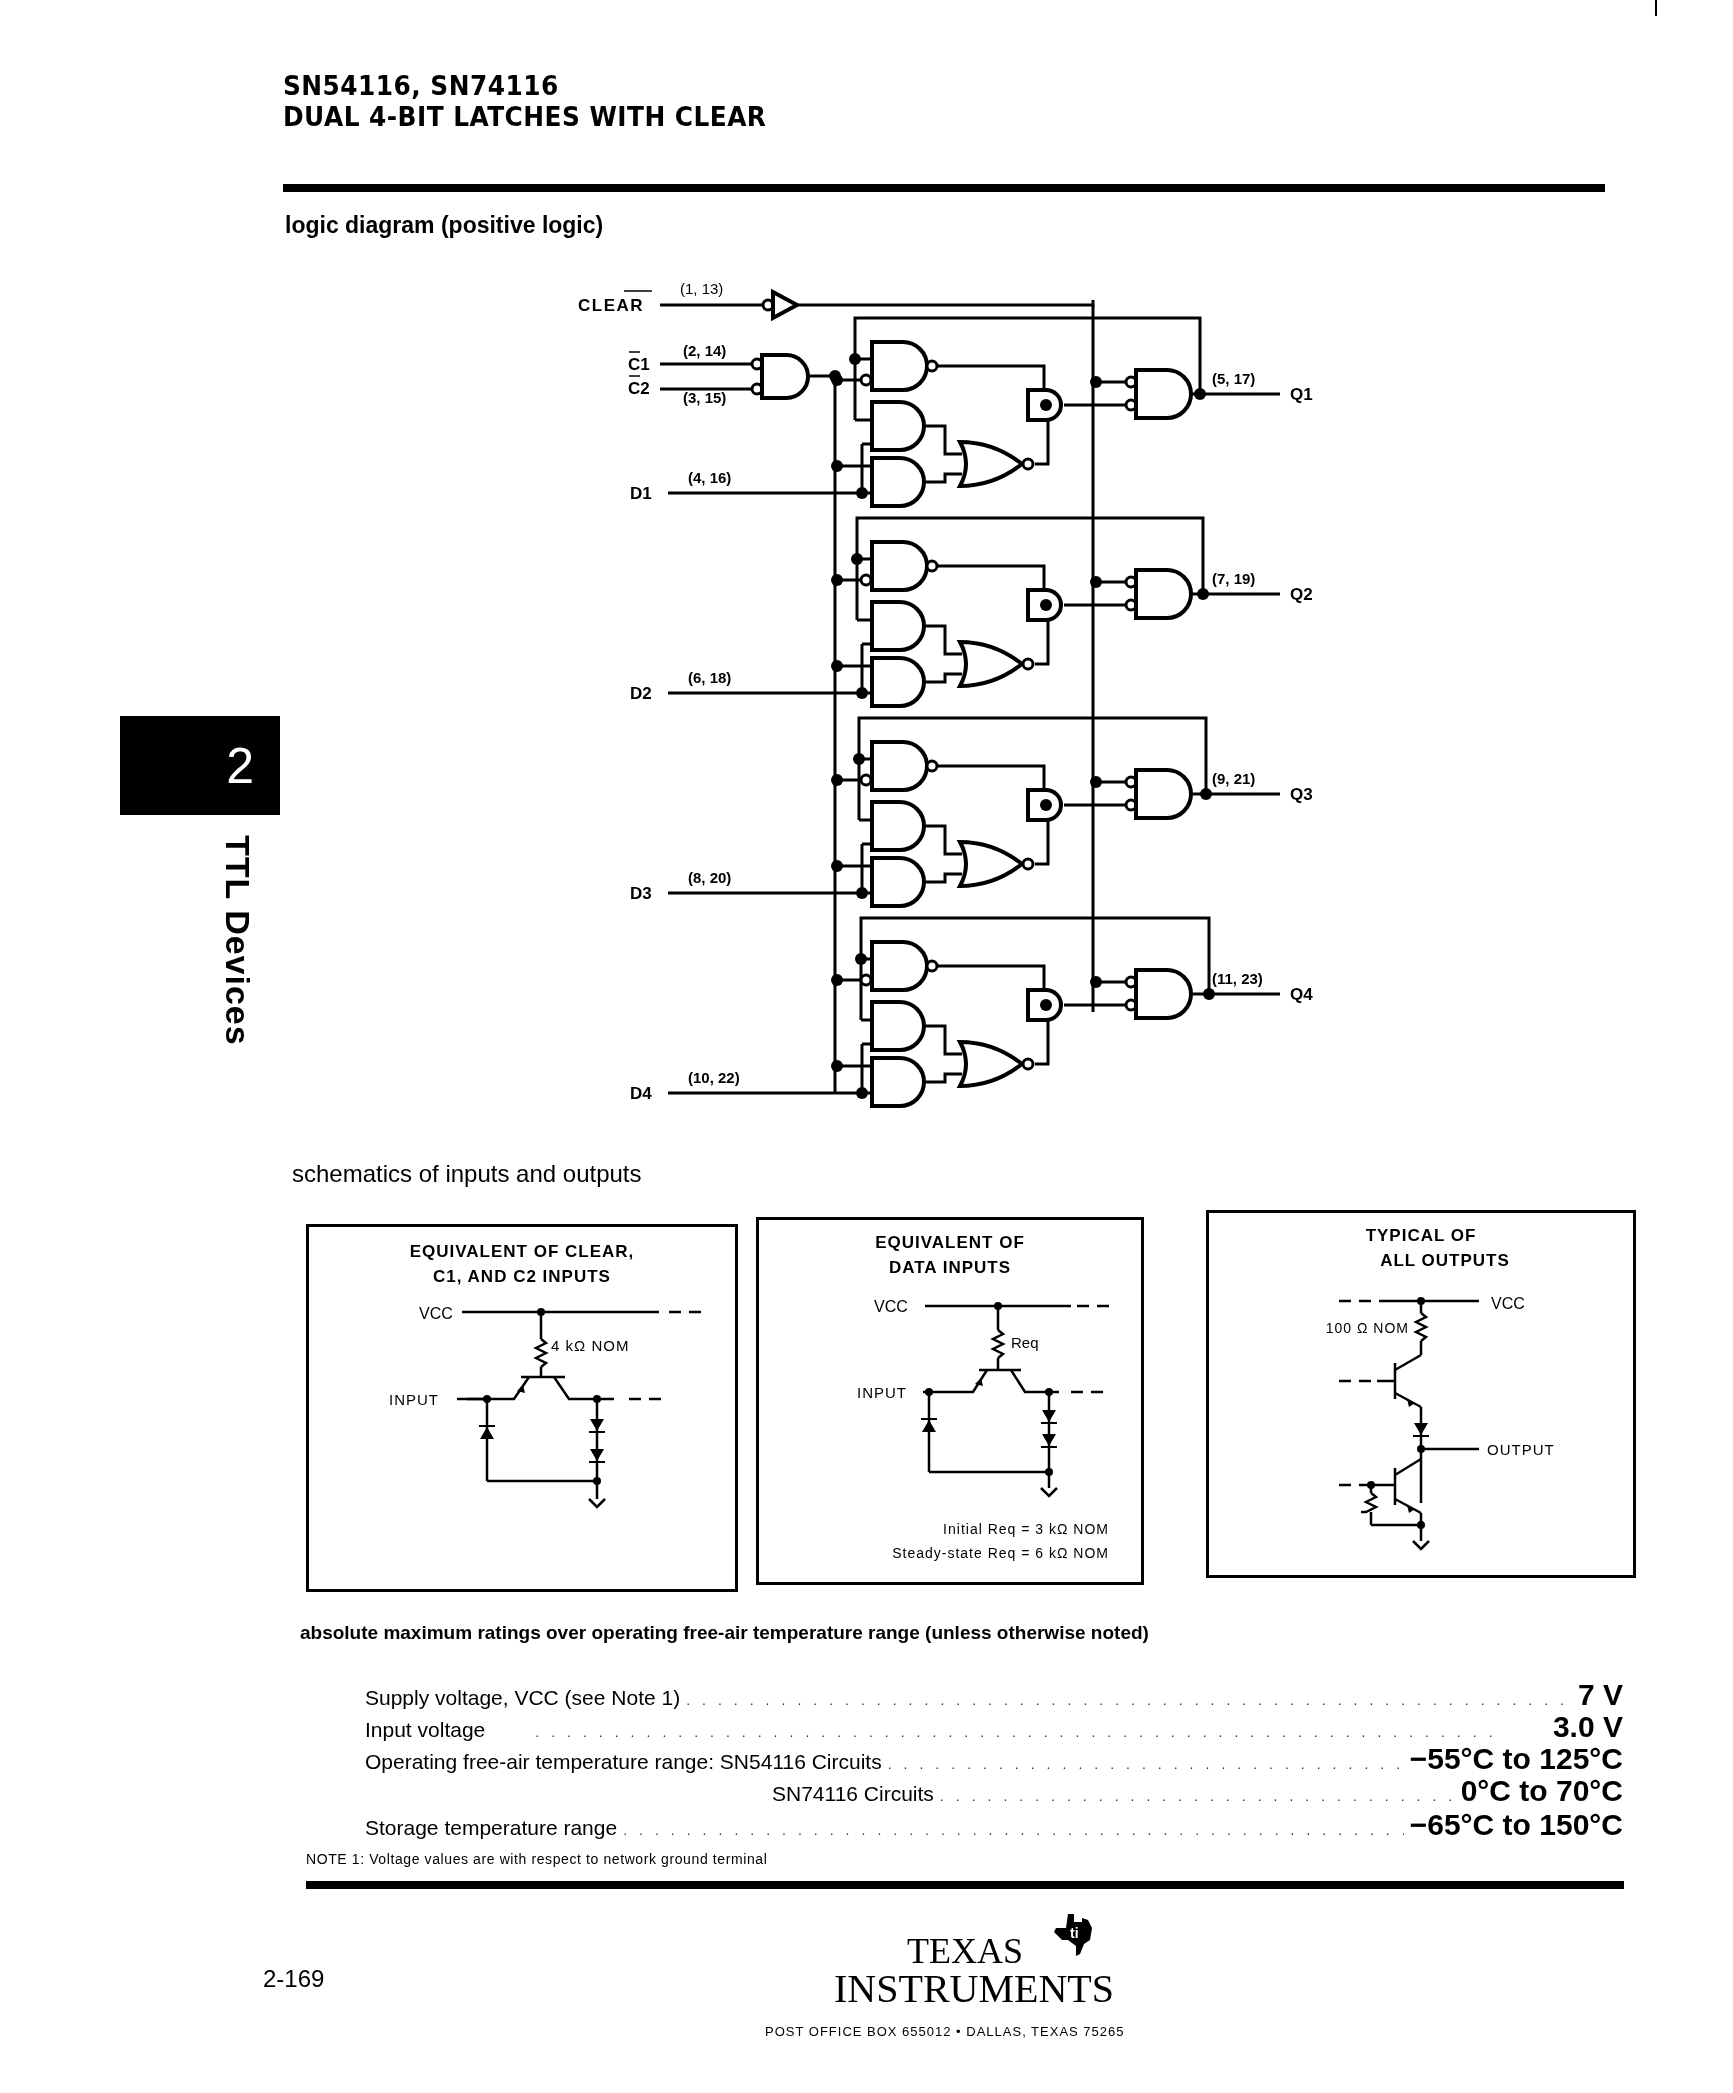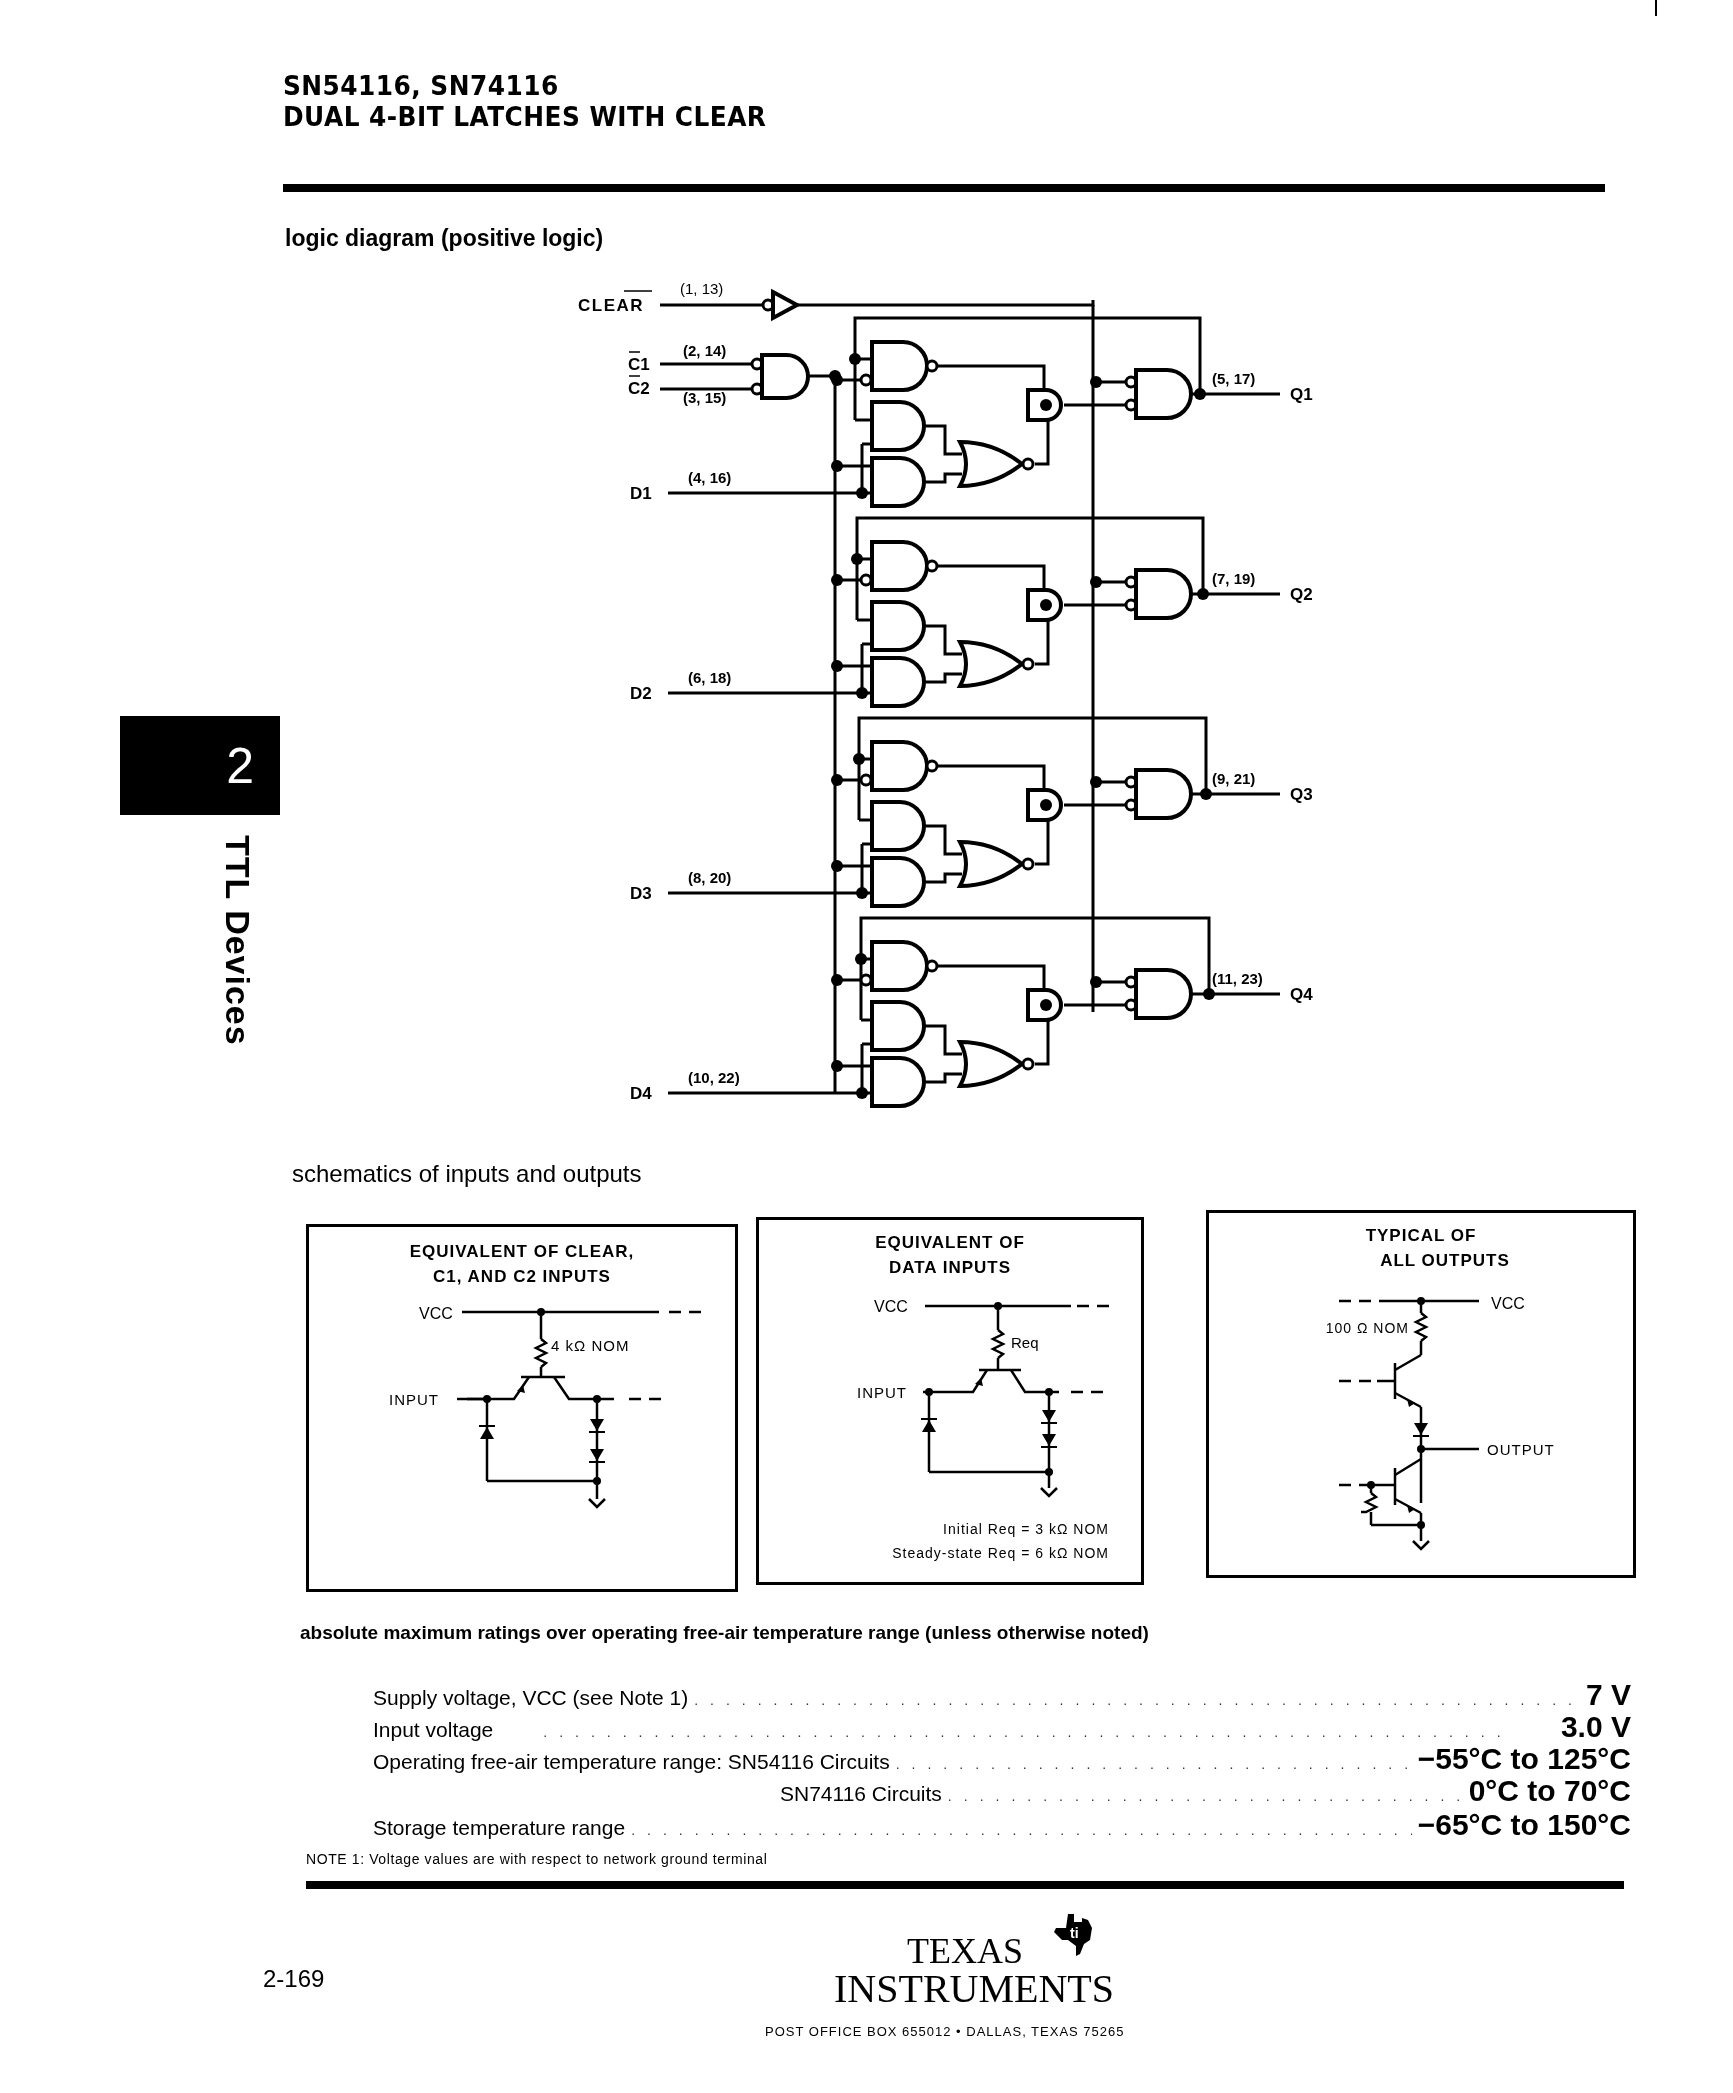--- a/index.html
+++ b/index.html
@@ -8,21 +8,21 @@
   .title { font-family: "DejaVu Sans", sans-serif; font-weight: bold; font-size: 27px; letter-spacing: 0.5px; transform: scaleX(0.92); transform-origin: left top; white-space: nowrap; }
   .rule { background: #000; }
   .section { font-family: "Liberation Sans", sans-serif; font-weight: bold; font-size: 23px; white-space: nowrap; }
   .section-normal { font-family: "Liberation Sans", sans-serif; font-size: 24px; white-space: nowrap; font-weight: bold; }
   .tab-box { background: #000; color: #fff; font-size: 50px; display: flex; align-items: center; justify-content: flex-end; padding-right: 26px; box-sizing: border-box; font-family: "Liberation Sans", sans-serif; }
   .tab-label { writing-mode: vertical-rl; font-weight: bold; font-size: 34px; white-space: nowrap; letter-spacing: 1px; }
   svg text { font-family: "Liberation Sans", sans-serif; }
   .box { border: 3px solid #000; box-sizing: border-box; background: #fff; }
   .box-title { position: absolute; left: 0; right: 0; text-align: center; font-weight: bold; font-size: 17px; letter-spacing: 1px; line-height: 25px; }
   .ratings-heading { font-weight: bold; font-size: 19px; white-space: nowrap; }
-  .rating-row { position: absolute; left: 365px; width: 1258px; height: 28px; font-size: 21px; display: flex; align-items: baseline; white-space: nowrap; margin-left: 8px; }
+  .rating-row { position: absolute; left: 365px; width: 1258px; height: 28px; font-size: 21px; display: flex; align-items: baseline; white-space: nowrap; }
   .rating-row .lbl { white-space: nowrap; }
   .rating-row .dots { flex: 1; overflow: hidden; letter-spacing: 12px; color: #333; font-size: 14px; margin: 0 6px; white-space: nowrap; }
   .rating-row .val { white-space: nowrap; font-size: 30px; font-weight: bold; }
   .note { font-size: 14px; letter-spacing: 0.6px; white-space: nowrap; }
   .page-num { font-size: 24px; white-space: nowrap; }
   .ti-word { font-family: "Liberation Serif", serif; font-size: 40px; line-height: 38px; letter-spacing: 0px; white-space: nowrap; }
   .address { font-size: 13px; letter-spacing: 1px; white-space: nowrap; }
 </style>
 </head>
 <body>
@@ -31,21 +31,21 @@
 
 <div class="abs title" style="left:283px; top:70px;">SN54116, SN74116</div>
 <div class="abs title" style="left:283px; top:101px;">DUAL 4-BIT LATCHES WITH CLEAR</div>
 <div class="abs rule" style="left:283px; top:184px; width:1322px; height:8px;"></div>
 
 <div class="abs tab-box" style="left:120px; top:716px; width:160px; height:99px;">
   <span>2</span>
 </div>
 <div class="abs tab-label" style="left:218px; top:835px;">TTL Devices</div>
 
-<div class="abs section" style="left:285px; top:225px;">logic diagram (positive logic)</div>
+<div class="abs section" style="left:285px; top:212px;">logic diagram (positive logic)</div>
 
 <svg class="abs" id="logic-svg" style="left:0; top:0;" width="1733" height="1130" viewBox="0 0 1733 1130">
   <g id="logic-static" stroke="#000" stroke-width="3" fill="none">
       <polyline points="660,305 762,305"></polyline>
       <polyline points="797,305 1093,305 1093,300"></polyline>
       <polyline points="1093,305 1093,1012"></polyline>
       <polyline points="660,364 752,364"></polyline>
       <polyline points="660,389 752,389"></polyline>
       <polyline points="808,376 837,376"></polyline>
       <polyline points="835,376 835,1093"></polyline>

